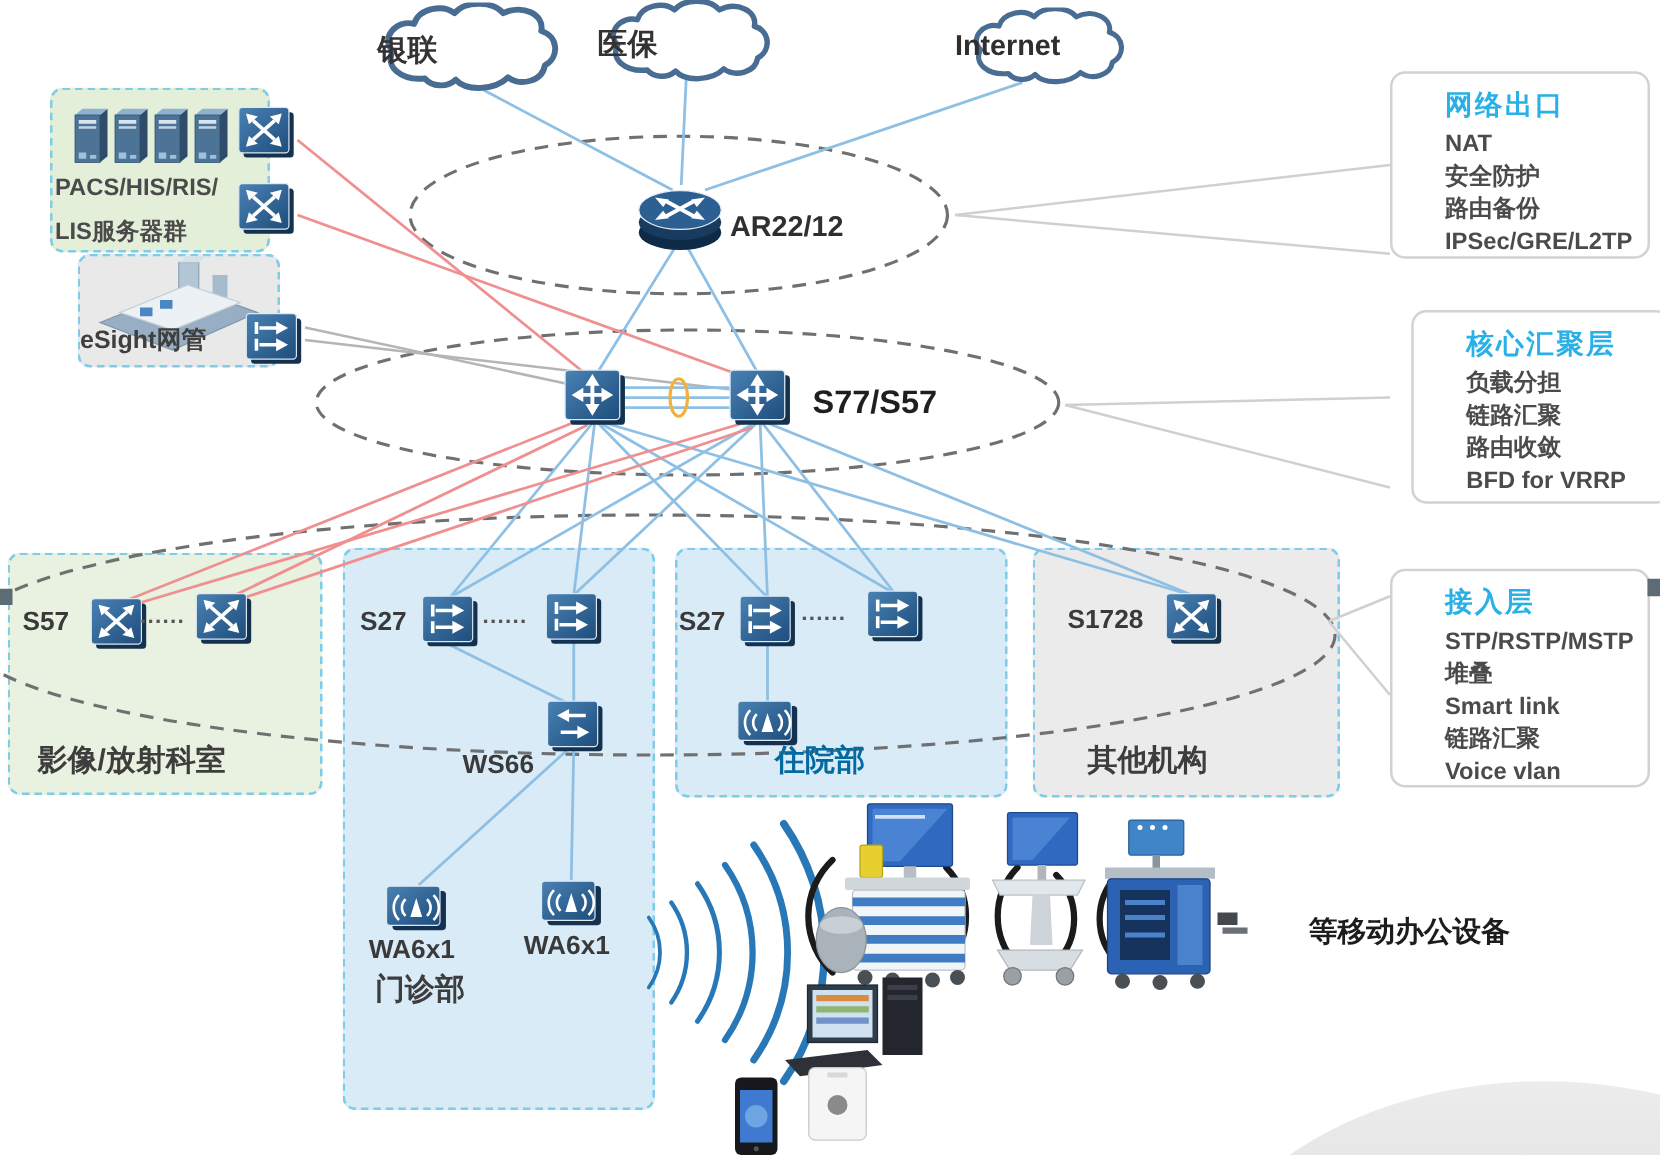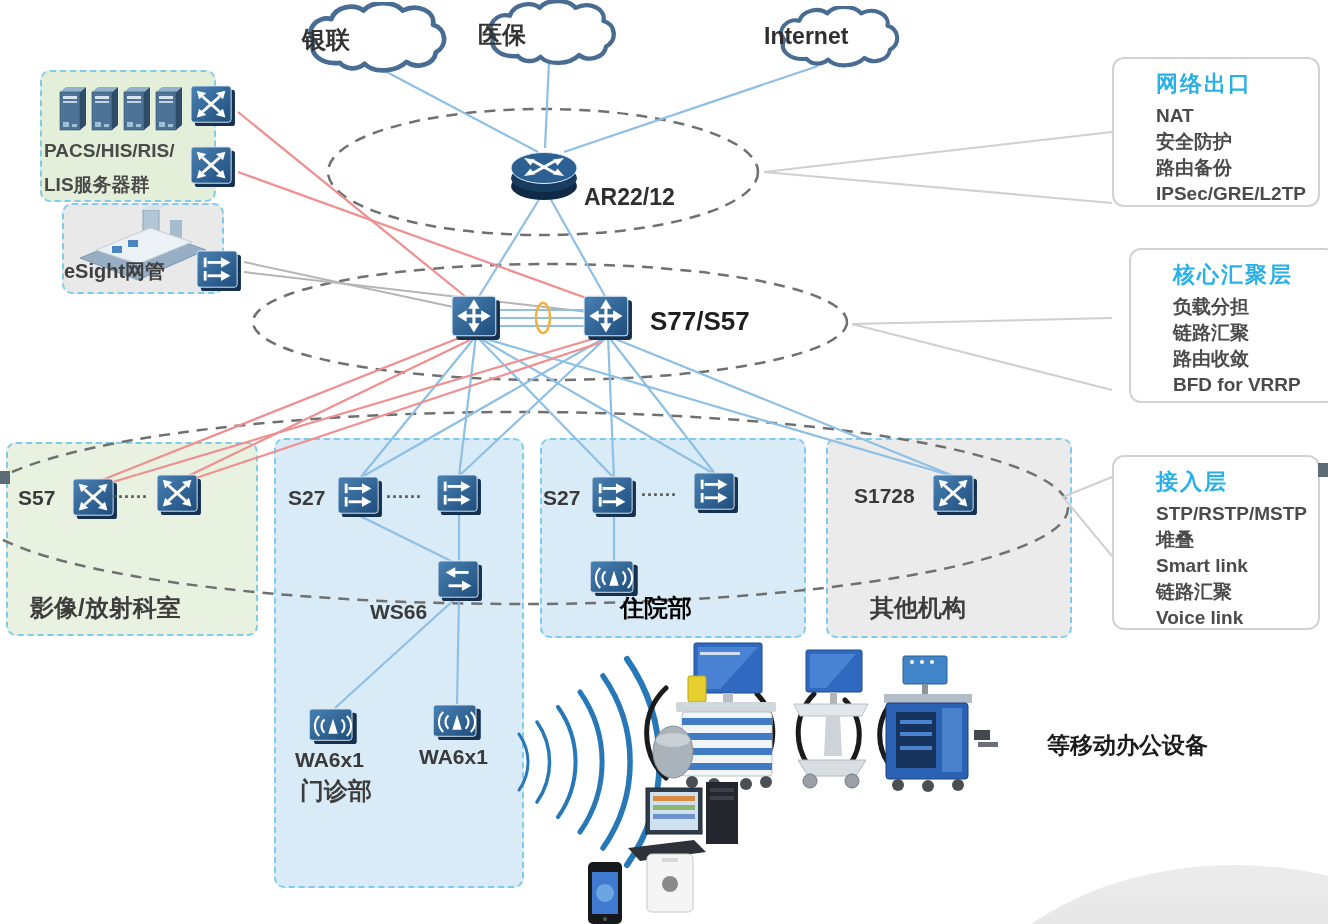--- a/index.html
+++ b/index.html
@@ -409,40 +409,40 @@
     </div>
   <div class="dev" style="left:932px;top:474px;width:46px;height:42px;">
       <svg viewBox="0 0 48 44">
         <use href="#sw-l3"></use>
       </svg>
     </div>
 
   <div class="lbl" style="left:302px;top:24px;width:148px;font-size:24px;color:#333;">银联</div>
   <div class="lbl" style="left:478px;top:19px;width:146px;font-size:24px;color:#333;">医保</div>
   <div class="lbl" style="left:764px;top:23px;width:148px;font-size:23px;color:#2f2f2f;">Internet</div>
-  <div class="lbl" style="left:584px;top:168px;width:110px;text-align:left;font-size:23px;color:#2f2f2f;margin-top:16px;">AR22/12</div>
+  <div class="lbl" style="left:584px;top:168px;width:110px;text-align:left;font-size:23px;color:#2f2f2f;">AR22/12</div>
   <div class="lbl" style="left:650px;top:306px;width:120px;text-align:left;font-size:26px;color:#1f1f1f;">S77/S57</div>
   <div class="lbl" style="left:44px;top:140px;width:160px;font-size:19px;color:#4a4a4a;">PACS/HIS/RIS/</div>
   <div class="lbl" style="left:44px;top:172px;width:160px;font-size:19px;color:#4a4a4a;">LIS服务器群</div>
   <div class="lbl" style="left:64px;top:258px;width:140px;font-size:20px;color:#3f3f3f;">eSight网管</div>
 
   <div class="lbl" style="left:18px;top:486px;width:52px;font-size:21px;">S57</div>
   <div class="lbl" style="left:112px;top:482px;width:48px;font-size:18px;color:#555;letter-spacing:1px;">......</div>
   <div class="lbl" style="left:30px;top:592px;width:210px;font-size:24px;color:#3d3d3d;">影像/放射科室</div>
 
   <div class="lbl" style="left:288px;top:486px;width:46px;font-size:21px;">S27</div>
   <div class="lbl" style="left:386px;top:482px;width:48px;font-size:18px;color:#555;letter-spacing:1px;">......</div>
   <div class="lbl" style="left:370px;top:564px;width:62px;font-size:21px;margin-top:36px;">WS66</div>
   <div class="lbl" style="left:295px;top:748px;width:76px;font-size:21px;">WA6x1</div>
   <div class="lbl" style="left:419px;top:745px;width:76px;font-size:21px;">WA6x1</div>
   <div class="lbl" style="left:300px;top:775px;width:150px;font-size:24px;color:#3d3d3d;">门诊部</div>
 
   <div class="lbl" style="left:543px;top:486px;width:46px;font-size:21px;">S27</div>
   <div class="lbl" style="left:641px;top:480px;width:48px;font-size:18px;color:#555;letter-spacing:1px;">......</div>
-  <div class="lbl" style="left:620px;top:592px;width:150px;font-size:24px;color:#000000;">住院部</div>
+  <div class="lbl" style="left:620px;top:592px;width:150px;font-size:24px;color:#0369a1;">住院部</div>
 
   <div class="lbl" style="left:854px;top:484px;width:74px;font-size:21px;">S1728</div>
   <div class="lbl" style="left:870px;top:592px;width:150px;font-size:24px;color:#3d3d3d;">其他机构</div>
 
   <div class="lbl" style="left:972px;top:730px;width:236px;text-align:right;font-size:23px;color:#1c1c1c;">等移动办公设备</div>
 
   <div class="panel" style="top:57px;height:150px;">
     <div class="panel-title">网络出口</div>
     <div class="panel-item">NAT</div>
     <div class="panel-item">安全防护</div>
@@ -457,19 +457,19 @@
     <div class="panel-item">路由收敛</div>
     <div class="panel-item">BFD for VRRP</div>
   </div>
 
   <div class="panel" style="top:455px;height:175px;">
     <div class="panel-title">接入层</div>
     <div class="panel-item">STP/RSTP/MSTP</div>
     <div class="panel-item">堆叠</div>
     <div class="panel-item">Smart link</div>
     <div class="panel-item">链路汇聚</div>
-    <div class="panel-item">Voice link</div>
+    <div class="panel-item">Voice vlan</div>
   </div>
 
   <div class="handle" style="left:0;top:471px;width:10px;height:13px;"></div>
   <div class="handle" style="left:1318px;top:463px;width:10px;height:14px;"></div>
 
 </div>
 
 </body></html>

